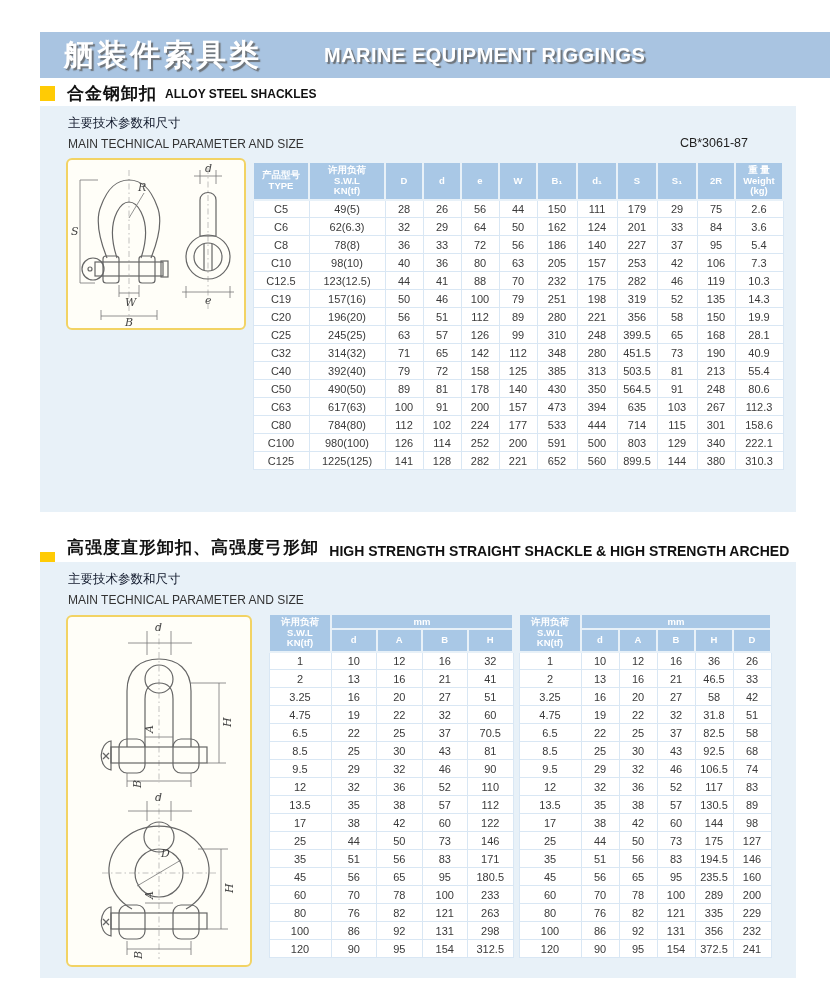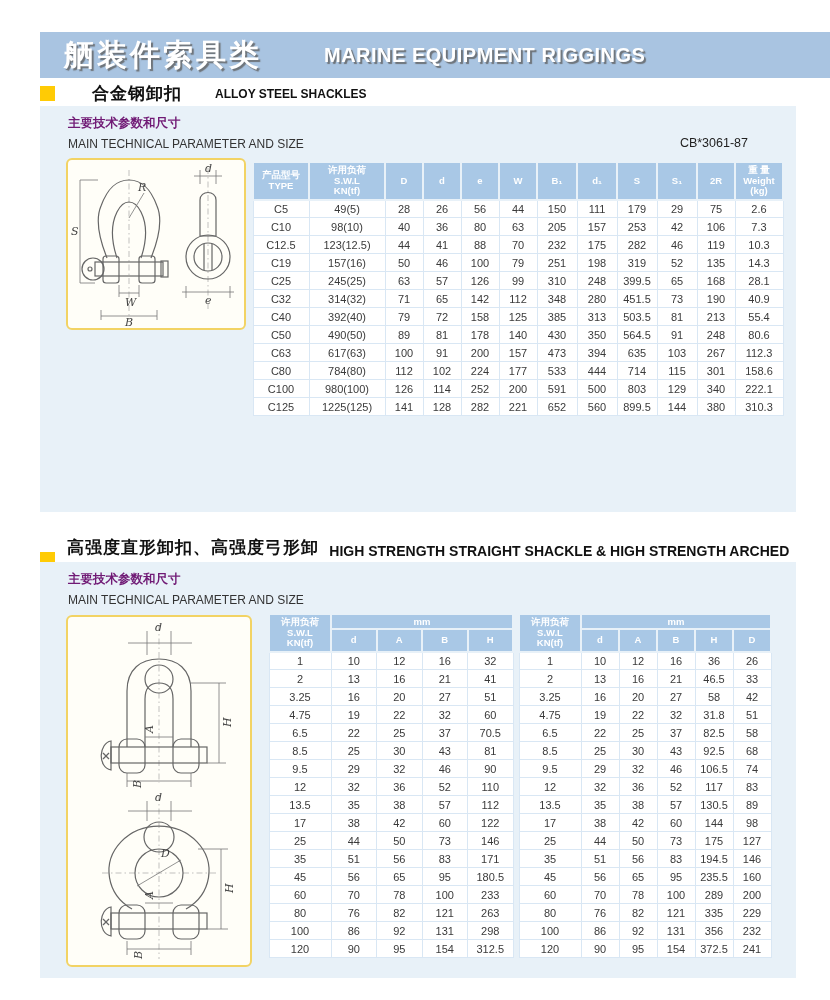--- a/index.html
+++ b/index.html
@@ -21,21 +21,21 @@
     text-shadow:2px 2px 1px rgba(95,95,95,.8);
   }
   .sec-head { position:absolute; left:40px; display:flex; align-items:center; }
   .sec-head .sq { width:15px; height:15px; background:#ffcb05; flex:0 0 auto; }
   .sec-head .zh { font-size:17px; font-weight:bold; color:#111; margin-left:12px; letter-spacing:1px; }
   .sec-head .en { font-size:12px; font-weight:bold; color:#111; margin-left:8px; }
   .panel {
     position:absolute; left:40px; width:756px; background:#e8f1f8;
   }
   .subtitle { position:absolute; left:28px; top:9px; }
-  .subtitle .zh { font-size:12.5px; color:#701a75;font-weight:bold; }
+  .subtitle .zh { font-size:12.5px; color:#0f172a; }
   .subtitle .en { font-size:12px; color:#333; margin-top:5px; }
   .standard { position:absolute; right:48px; top:30px; font-size:12.5px; color:#222; }
   .diagram-box {
     position:absolute; background:#fffef8; border:2px solid #f2d364; border-radius:6px;
   }
   table { border-collapse:collapse; table-layout:fixed; position:absolute; }
   th {
     background:#a9c8e6; color:#fff; font-size:9.5px; font-weight:bold;
     border:2px solid #e8f1f8; vertical-align:middle; padding:2px 0;
   }
@@ -54,21 +54,21 @@
   svg .cl   { stroke:#999; fill:none; stroke-width:.6; stroke-dasharray:6 3 1.5 3; }
 </style>
 </head>
 <body>
 
 <div class="banner">
   <span class="zh">舾装件索具类</span>
   <span class="en">MARINE EQUIPMENT RIGGINGS</span>
 </div>
 
-<div class="sec-head" style="top:82px;gap:25px;">
+<div class="sec-head" style="top:82px;">
   <span class="sq"></span>
   <span class="zh">合金钢卸扣</span>
   <span class="en">ALLOY STEEL SHACKLES</span>
 </div>
 
 <div class="panel" style="top:106px; height:406px;">
   <div class="subtitle">
     <div class="zh">主要技术参数和尺寸</div>
     <div class="en">MAIN TECHNICAL PARAMETER AND SIZE</div>
   </div>
@@ -201,20 +201,48 @@
           <td>56</td>
           <td>44</td>
           <td>150</td>
           <td>111</td>
           <td>179</td>
           <td>29</td>
           <td>75</td>
           <td>2.6</td>
         </tr>
         <tr>
+          <td>C6</td>
+          <td>62(6.3)</td>
+          <td>32</td>
+          <td>29</td>
+          <td>64</td>
+          <td>50</td>
+          <td>162</td>
+          <td>124</td>
+          <td>201</td>
+          <td>33</td>
+          <td>84</td>
+          <td>3.6</td>
+        </tr>
+        <tr>
+          <td>C8</td>
+          <td>78(8)</td>
+          <td>36</td>
+          <td>33</td>
+          <td>72</td>
+          <td>56</td>
+          <td>186</td>
+          <td>140</td>
+          <td>227</td>
+          <td>37</td>
+          <td>95</td>
+          <td>5.4</td>
+        </tr>
+        <tr>
           <td>C10</td>
           <td>98(10)</td>
           <td>40</td>
           <td>36</td>
           <td>80</td>
           <td>63</td>
           <td>205</td>
           <td>157</td>
           <td>253</td>
           <td>42</td>
@@ -241,20 +269,34 @@
           <td>50</td>
           <td>46</td>
           <td>100</td>
           <td>79</td>
           <td>251</td>
           <td>198</td>
           <td>319</td>
           <td>52</td>
           <td>135</td>
           <td>14.3</td>
+        </tr>
+        <tr>
+          <td>C20</td>
+          <td>196(20)</td>
+          <td>56</td>
+          <td>51</td>
+          <td>112</td>
+          <td>89</td>
+          <td>280</td>
+          <td>221</td>
+          <td>356</td>
+          <td>58</td>
+          <td>150</td>
+          <td>19.9</td>
         </tr>
         <tr>
           <td>C25</td>
           <td>245(25)</td>
           <td>63</td>
           <td>57</td>
           <td>126</td>
           <td>99</td>
           <td>310</td>
           <td>248</td>

